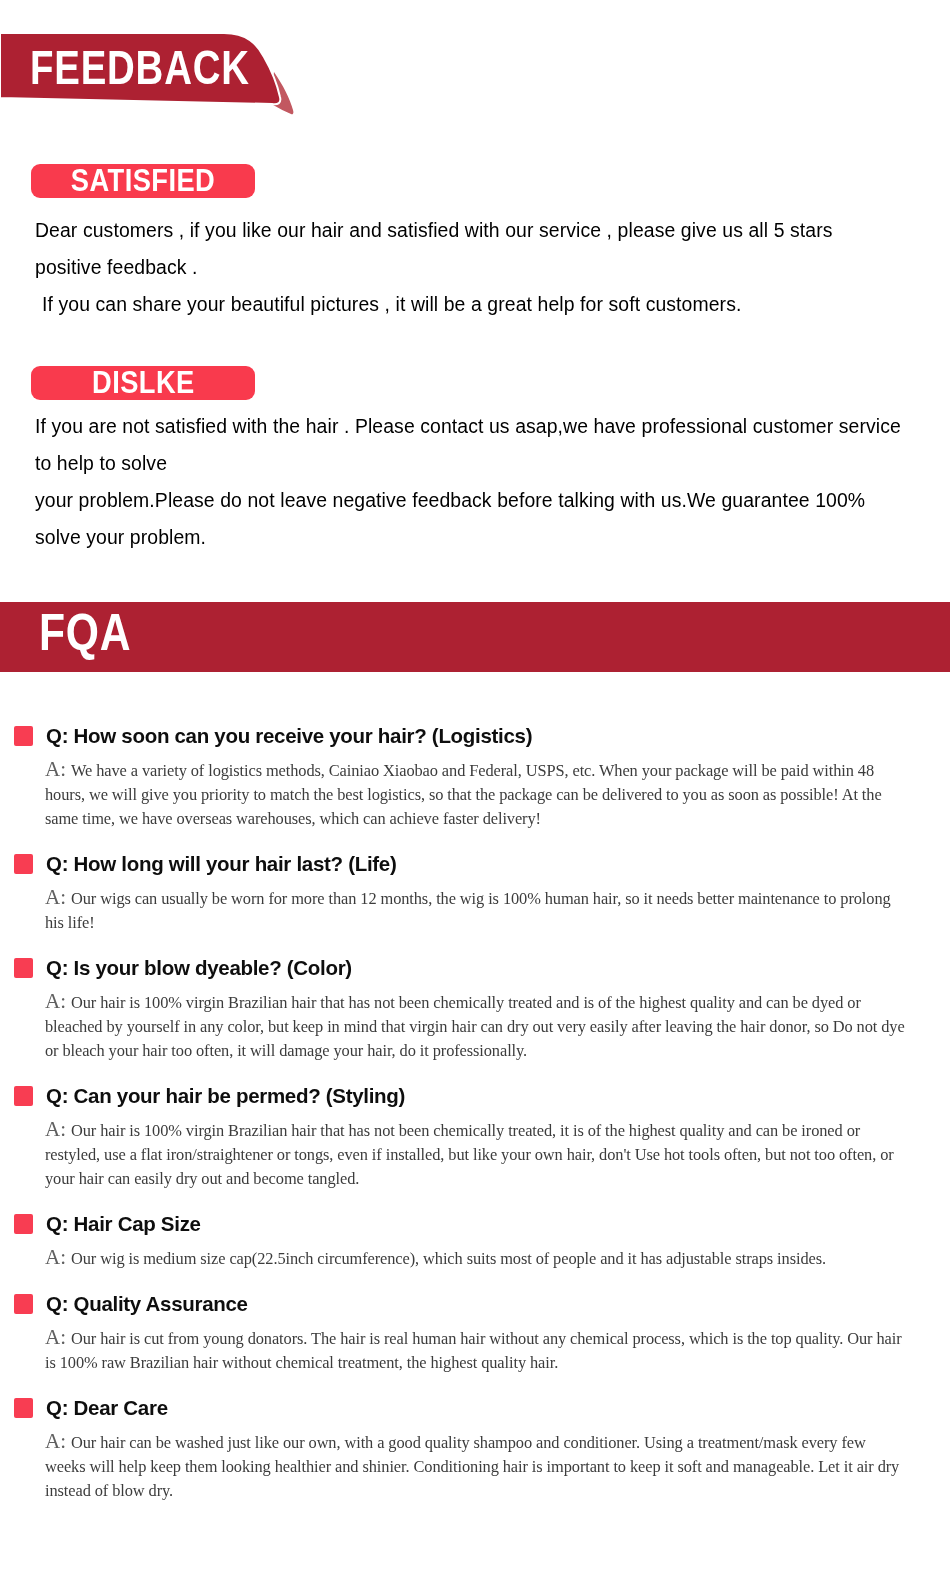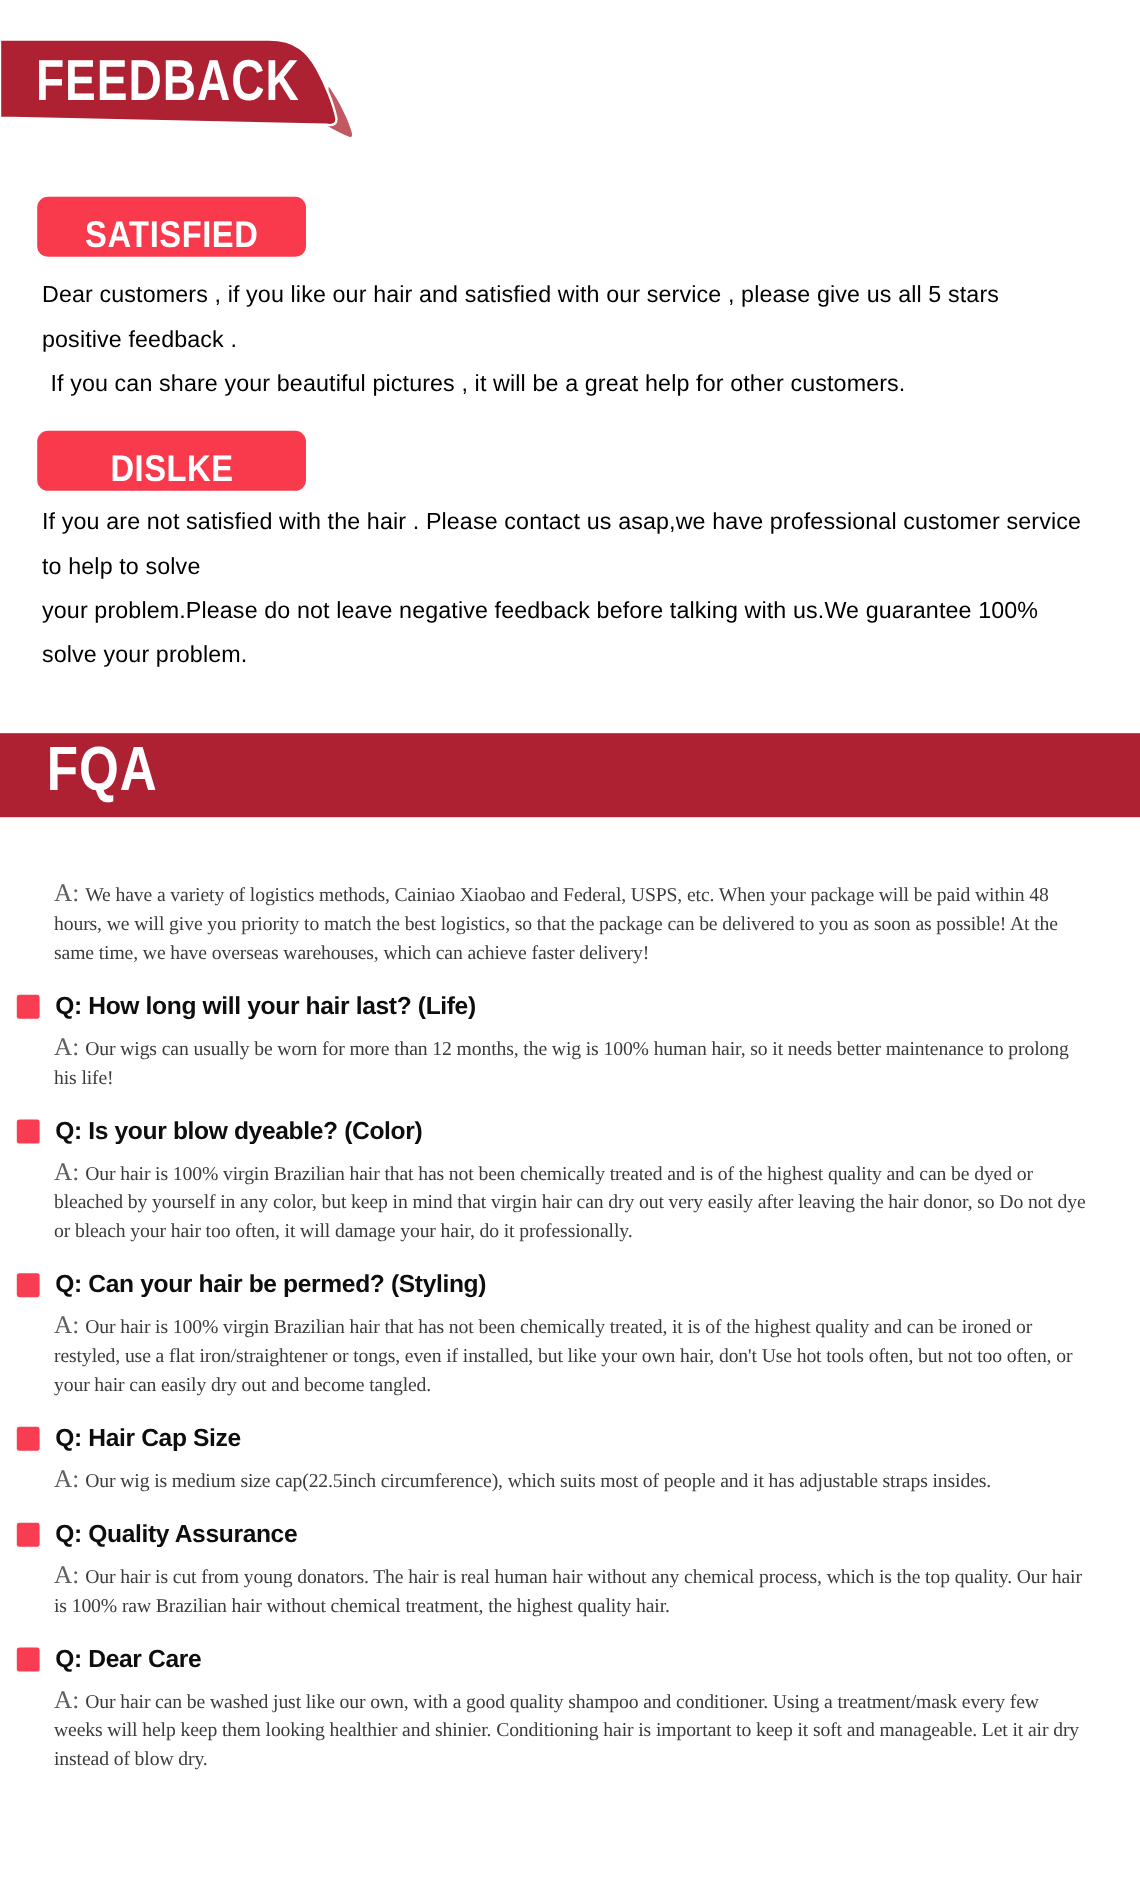--- a/index.html
+++ b/index.html
@@ -20,23 +20,23 @@
   .ribbon-wrap{position:relative;width:320px;height:120px;text-align:right;}
   .ribbon-wrap svg{position:absolute;left:0;top:0;}
   .ribbon-title{
     position:absolute;left:30px;top:44px;width:260px;
     color:#fff;font-weight:bold;font-size:48px;line-height:48px;
     letter-spacing:1px;white-space:nowrap;
   }
 
   
   .pill{
-    width:224px;height:50px;margin-left:31px;
+    width:224px;height:34px;margin-left:31px;
     background:var(--bright-red);border-radius:9px;
-    display:flex;align-items:flex-end;justify-content:center;
+    display:flex;align-items:center;justify-content:center;
   }
   .pill span{
     color:#fff;font-weight:bold;font-size:31px;letter-spacing:.5px;
     display:inline-block;transform:scaleX(.88);transform-origin:center;
     white-space:nowrap;
   }
 
   
   .para-block{margin:14px 0 0 35px;width:868px;}
   .para-block p{
@@ -90,37 +90,41 @@
   <div class="ribbon-title">
     <span class="condensed">FEEDBACK</span>
   </div>
 </div>
 
 <div class="pill" style="margin-top:44px;">
   <span>SATISFIED</span>
 </div>
 <div class="para-block">
   <p>Dear customers , if you like our hair and satisfied with our service , please give us all 5 stars positive feedback .</p>
-  <p style="text-indent:7px;">If you can share your beautiful pictures , it will be a great help for other customers.</p>
+  <p style="text-indent:7px;">If you can share your beautiful pictures , it will be a great help for soft customers.</p>
 </div>
 
-<div class="pill" style="margin-top:20px;">
+<div class="pill" style="margin-top:43px;">
   <span>DISLKE</span>
 </div>
 <div class="para-block" style="margin-top:8px;">
   <p>If you are not satisfied with the hair . Please contact us asap,we have professional customer service to help to solve</p>
   <p>your problem.Please do not leave negative feedback before talking with us.We guarantee 100% solve your problem.</p>
 </div>
 
 <div class="fqa-banner">
   <span class="fqa-title">FQA</span>
 </div>
 
 <div class="faq-list" id="faq-list">
   <div class="faq-item">
+    <div class="faq-q-row">
+      <span class="bullet"></span>
+      <h3 class="faq-q">Q: How soon can you receive your hair? (Logistics)</h3>
+    </div>
     <p class="faq-a">
       <span class="a-prefix">A:</span><span>We have a variety of logistics methods, Cainiao Xiaobao and Federal, USPS, etc. When your package will be paid within 48 hours, we will give you priority to match the best logistics, so that the package can be delivered to you as soon as possible! At the same time, we have overseas warehouses, which can achieve faster delivery!</span>
     </p>
   </div>
 
   <div class="faq-item">
     <div class="faq-q-row">
       <span class="bullet"></span>
       <h3 class="faq-q">Q: How long will your hair last? (Life)</h3>
     </div>

